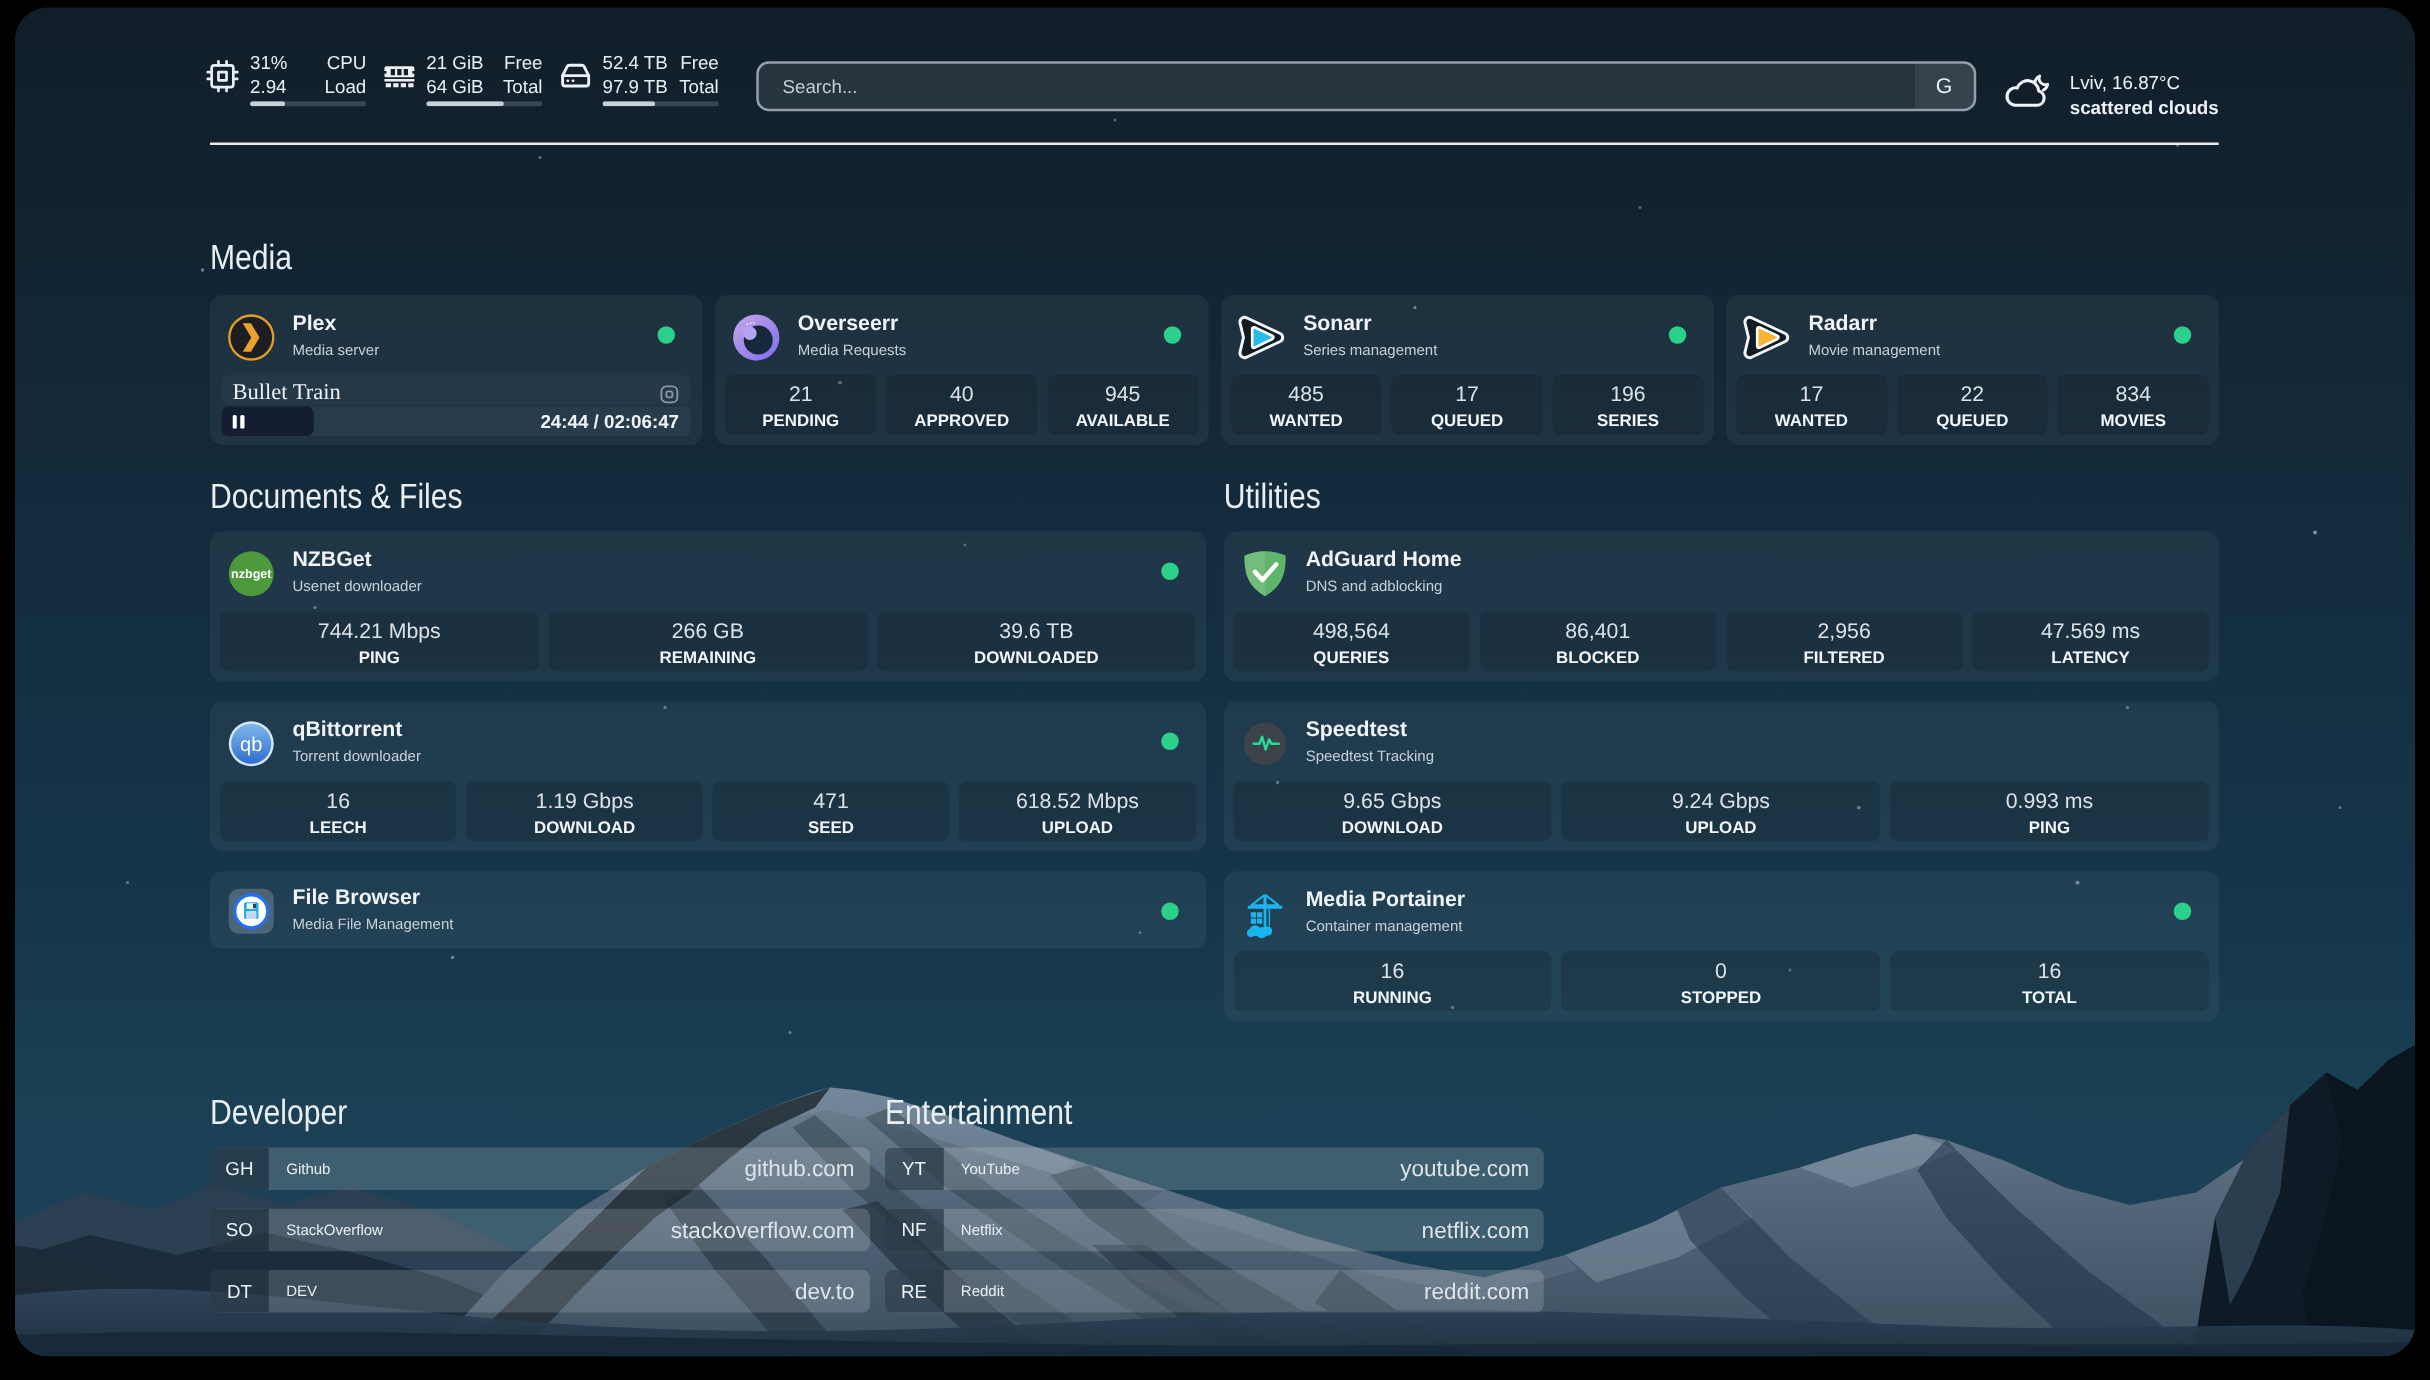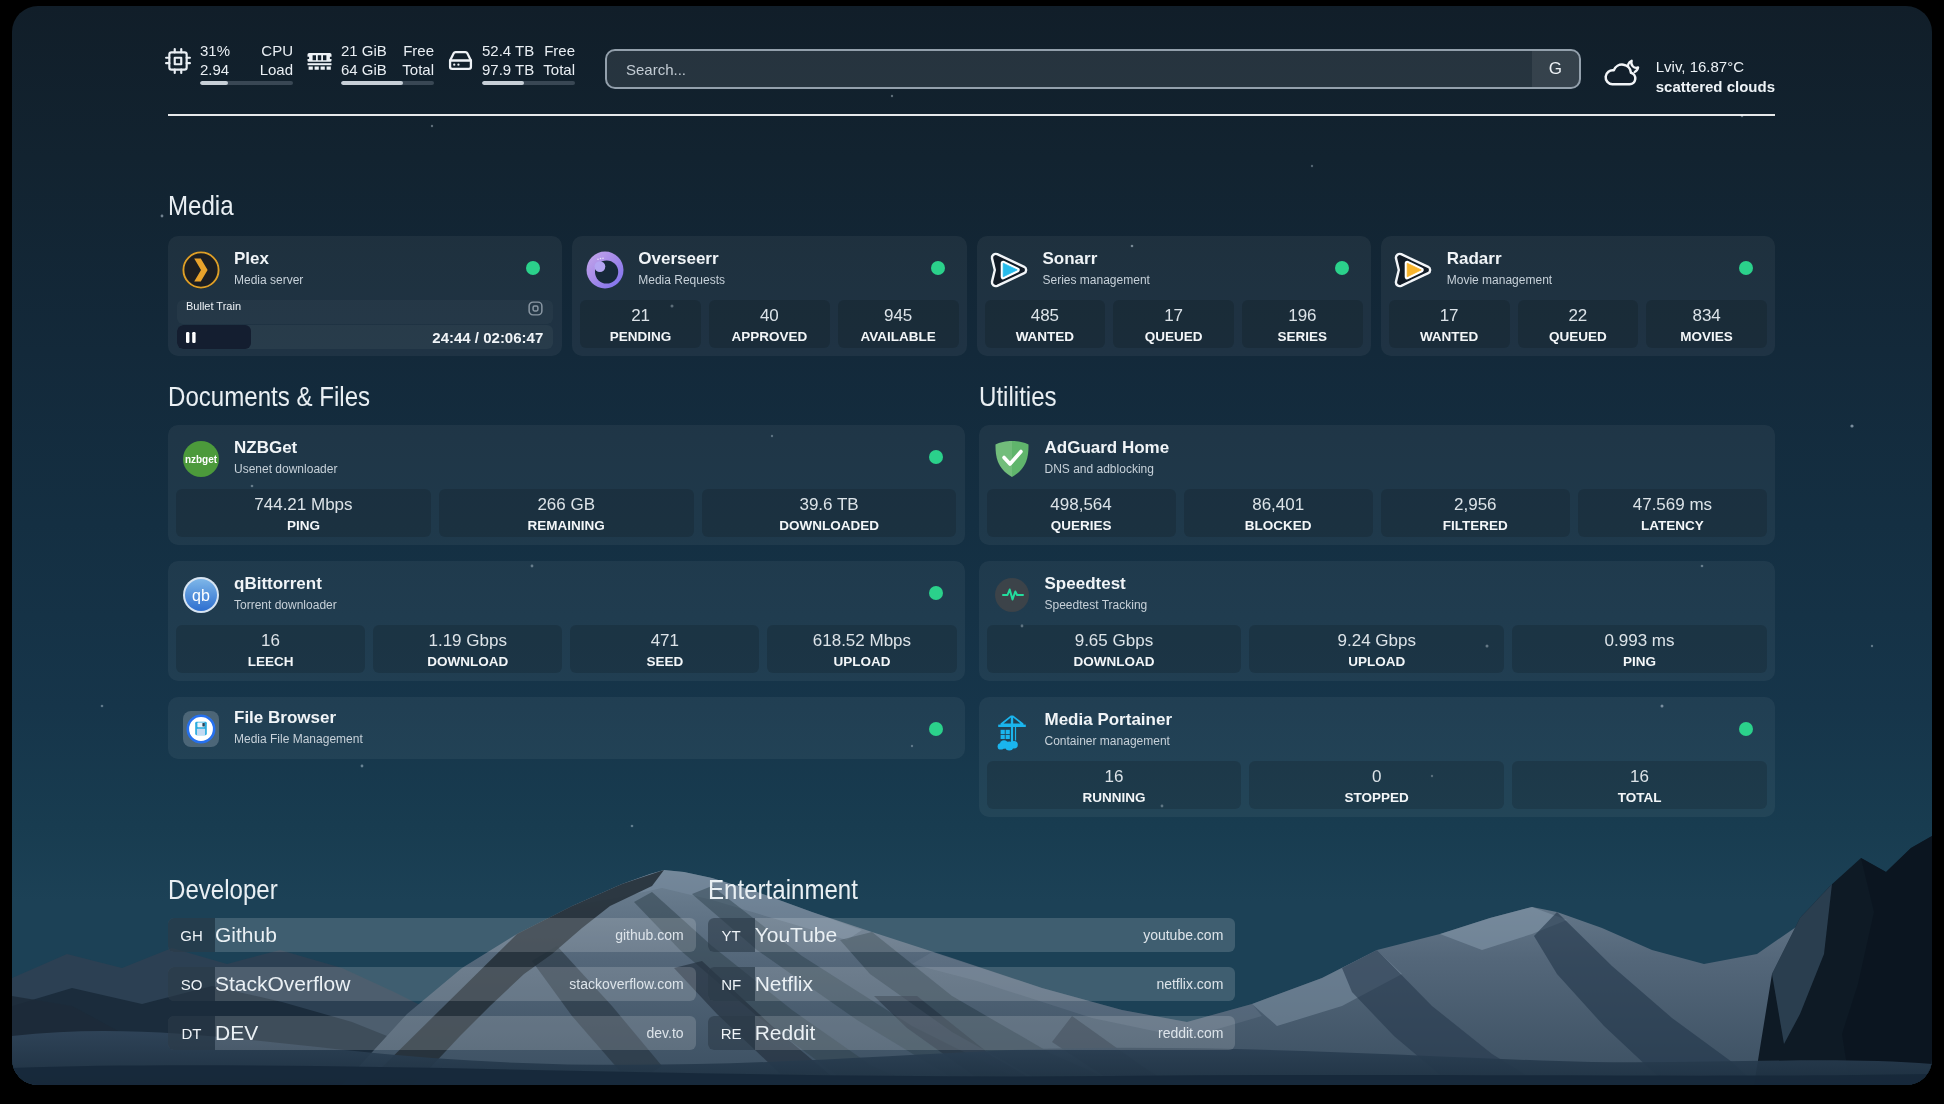--- a/index.html
+++ b/index.html
@@ -40,40 +40,40 @@
 .ctitle { font-size:17px; font-weight:600; color:#f0f4f7; line-height:22px; }
 .csub { font-size:12px; color:#c7d1d9; line-height:19px; margin-top:1px; }
 .dot { position:absolute; top:25px; right:22px; width:14px; height:14px; border-radius:50%; background:#2bd18b; }
 .cstats { position:absolute; left:8px; right:8px; bottom:8px; display:flex; gap:8px; }
 .sb { flex:1; background:rgba(5,10,14,0.16); border-radius:6px; text-align:center; padding-top:6px; height:48px; }
 .sb .v { font-size:17px; color:#dce3e8; }
 .sb .l { font-size:13.5px; font-weight:700; color:#f3f6f8; margin-top:3px; }
 
 
 .mrow { position:absolute; left:9px; right:9px; top:64px; height:24px; background:rgba(255,255,255,0.03); border-radius:6px;
-  display:flex; align-items:flex-start; padding:0 9px; font-size:11px; font-weight:500; color:#eef2f6; }
+  display:flex; align-items:flex-end; padding:0 9px; font-size:18px; font-weight:500; color:#eef2f6;font-family:Liberation Serif, serif; }
 .mrow svg { margin-left:auto; }
 .prow { position:absolute; left:9px; right:9px; bottom:7px; height:24px; background:rgba(255,255,255,0.045); border-radius:6px;
   display:flex; align-items:center; overflow:hidden; }
 .pfill { width:19.7%; height:24px; background:#141e30; border-radius:6px; display:flex; align-items:center; }
 .ptime { margin-left:auto; margin-right:10px; font-size:15px; font-weight:600; color:#f0f4f7; }
 
 .twocol { display:grid; grid-template-columns:1fr 1fr; gap:14px; }
 .h2-sec { margin-top:25px; margin-bottom:12px; }
 .col .card { margin-bottom:16px; }
 .col .card:last-child { margin-bottom:0; }
 
 
 .bm3 { display:grid; grid-template-columns:repeat(3,1fr); gap:12px; }
 .h2-bm { margin-top:57px; margin-bottom:12px; }
 .brow { height:34px; background:rgba(255,255,255,0.155); border-radius:6px; display:flex; align-items:center; margin-bottom:15px; overflow:hidden; }
 .ab { width:47px; align-self:stretch; background:rgba(13,30,46,0.52); display:flex; align-items:center; justify-content:center;
   font-size:15px; font-weight:500; color:#eef3f7; flex:none; }
-.bn { margin-left:0; font-size:21px; color:#eaf0f4; }
-.bu { margin-left:auto; margin-right:12px; font-size:14px; color:#dde4ea; }
+.bn { margin-left:14px; font-size:12px; color:#eaf0f4; }
+.bu { margin-left:auto; margin-right:12px; font-size:18px; color:#dde4ea; }
 </style>
 </head>
 <body>
 <div class="screen">
 <svg class="bgart" viewBox="0 0 1920 1079" preserveAspectRatio="none">
   <defs>
     <linearGradient id="snowA" x1="0" x2="0" gradientUnits="userSpaceOnUse" y1="860" y2="1079">
       <stop offset="0" stop-color="#708394"></stop>
           <stop offset="0.42" stop-color="#54677a"></stop>
           <stop offset="1" stop-color="#3b4f61"></stop>

